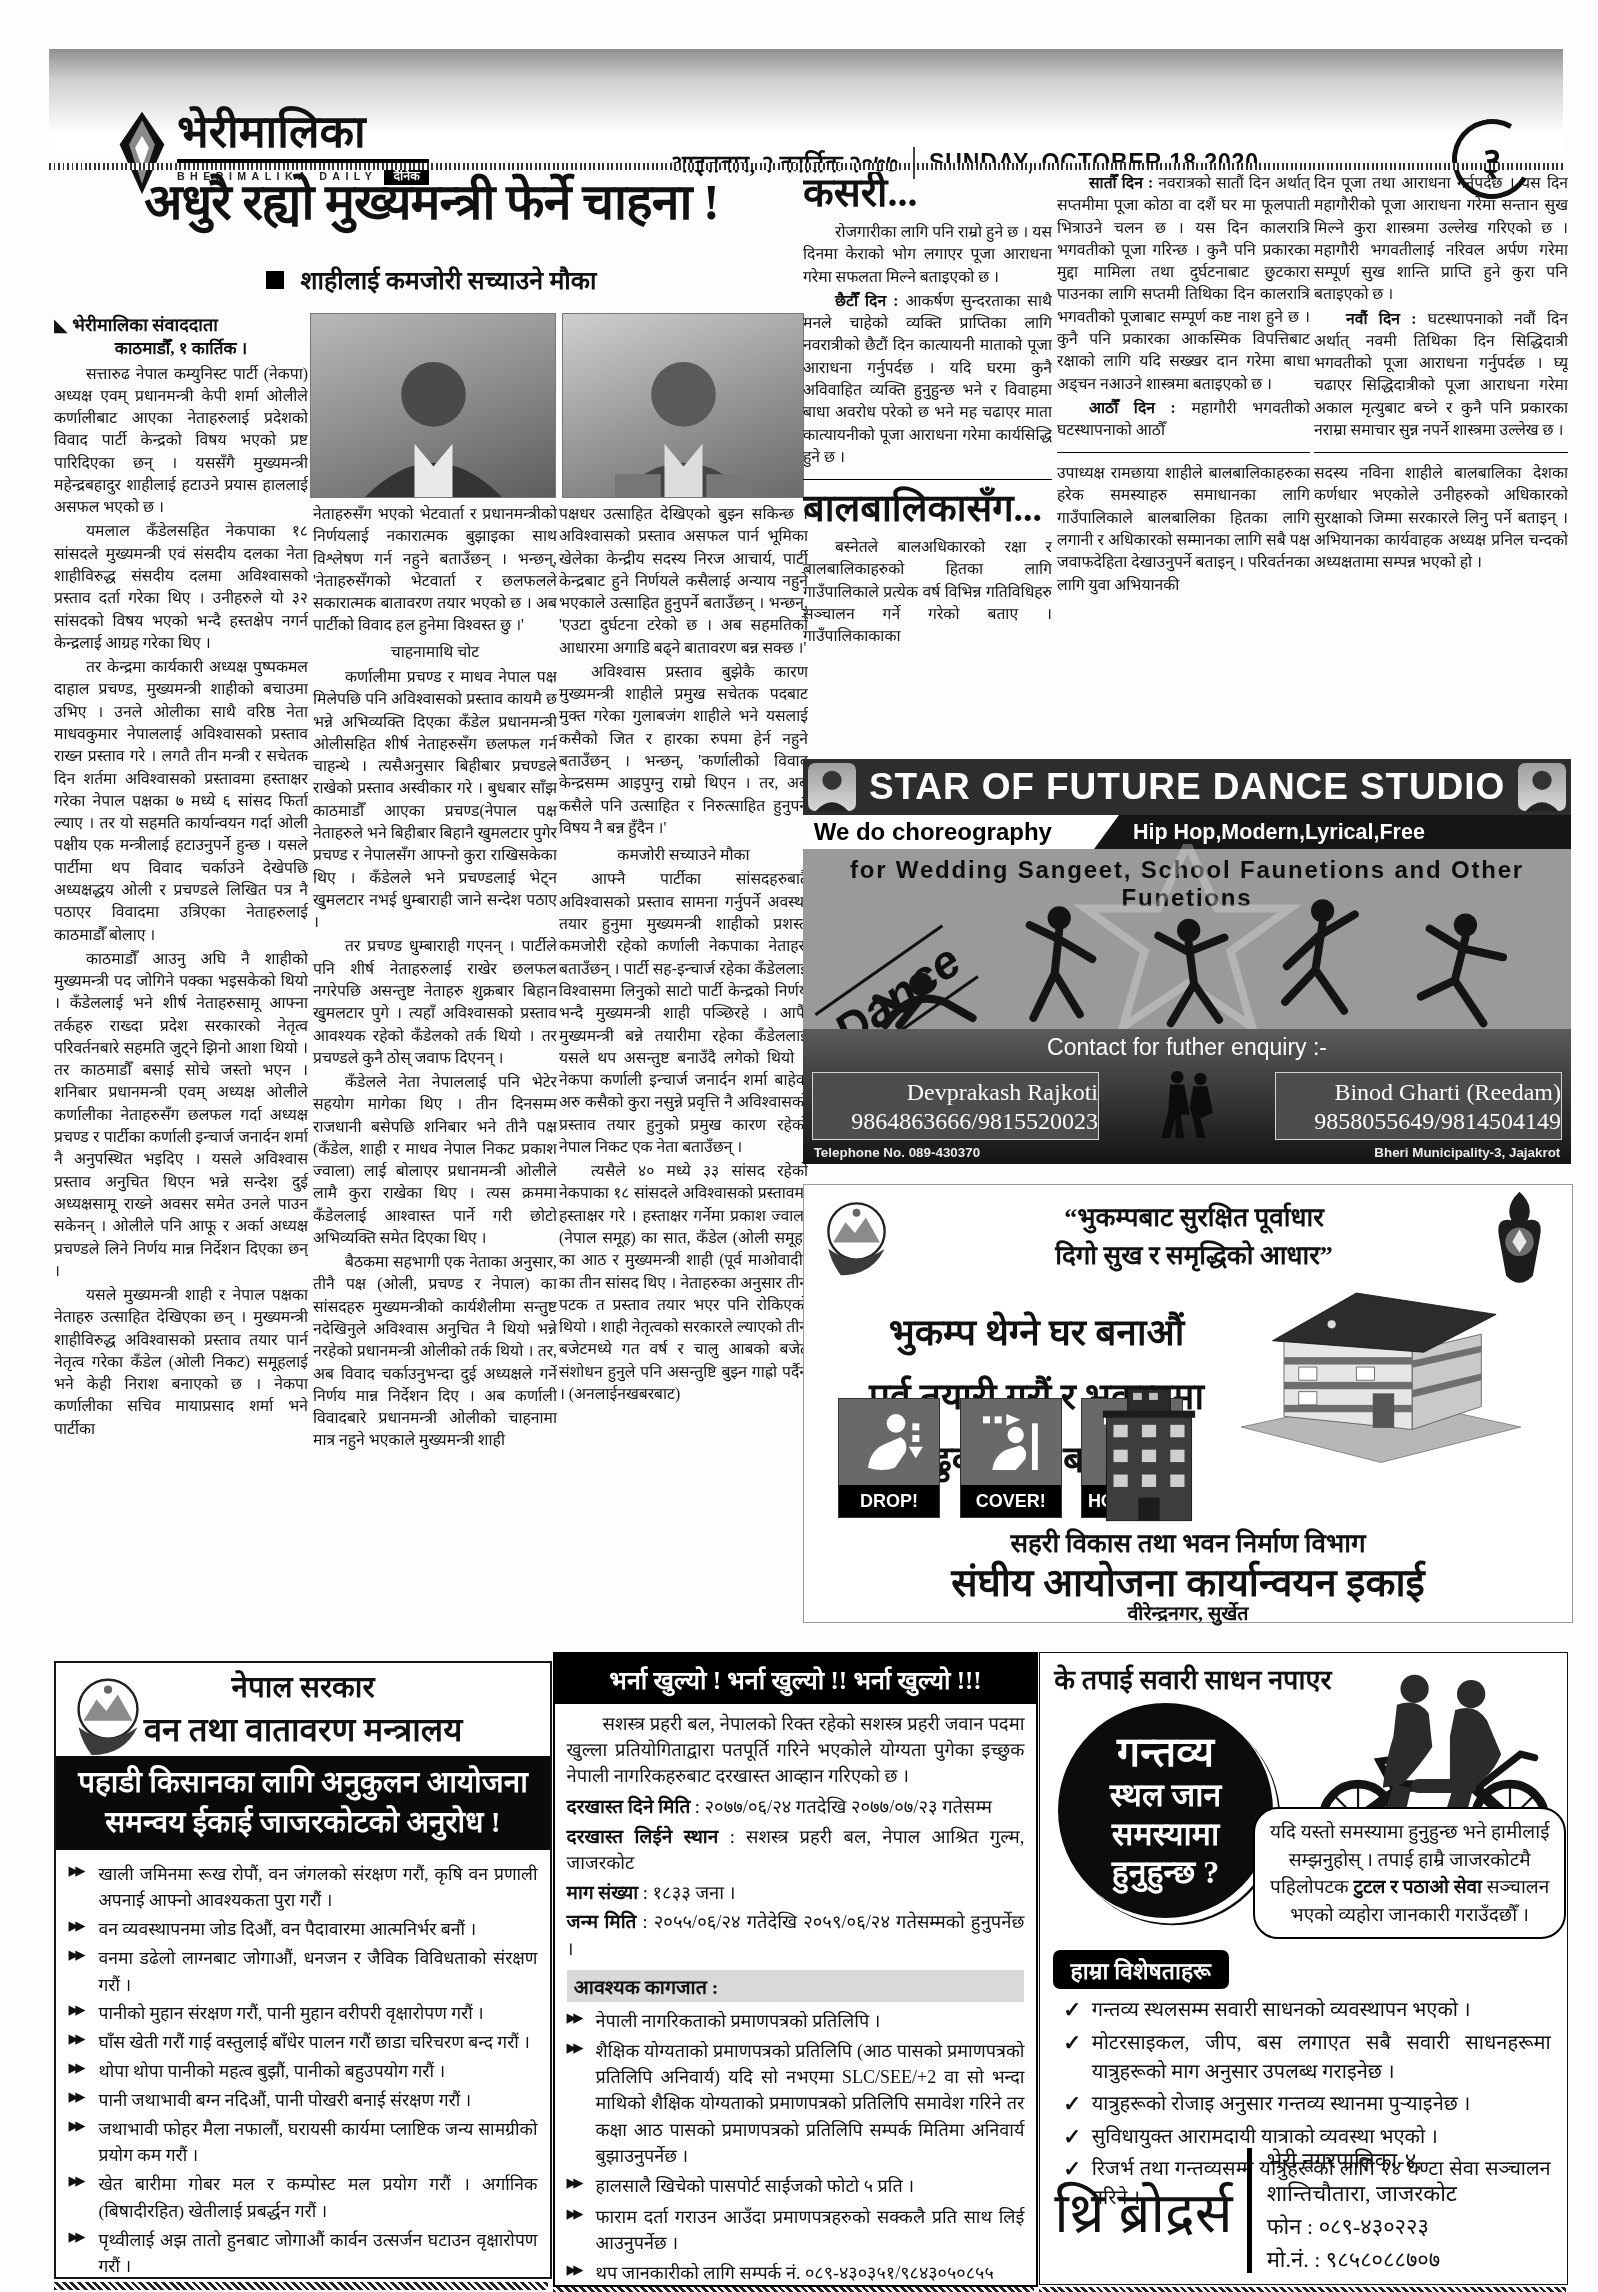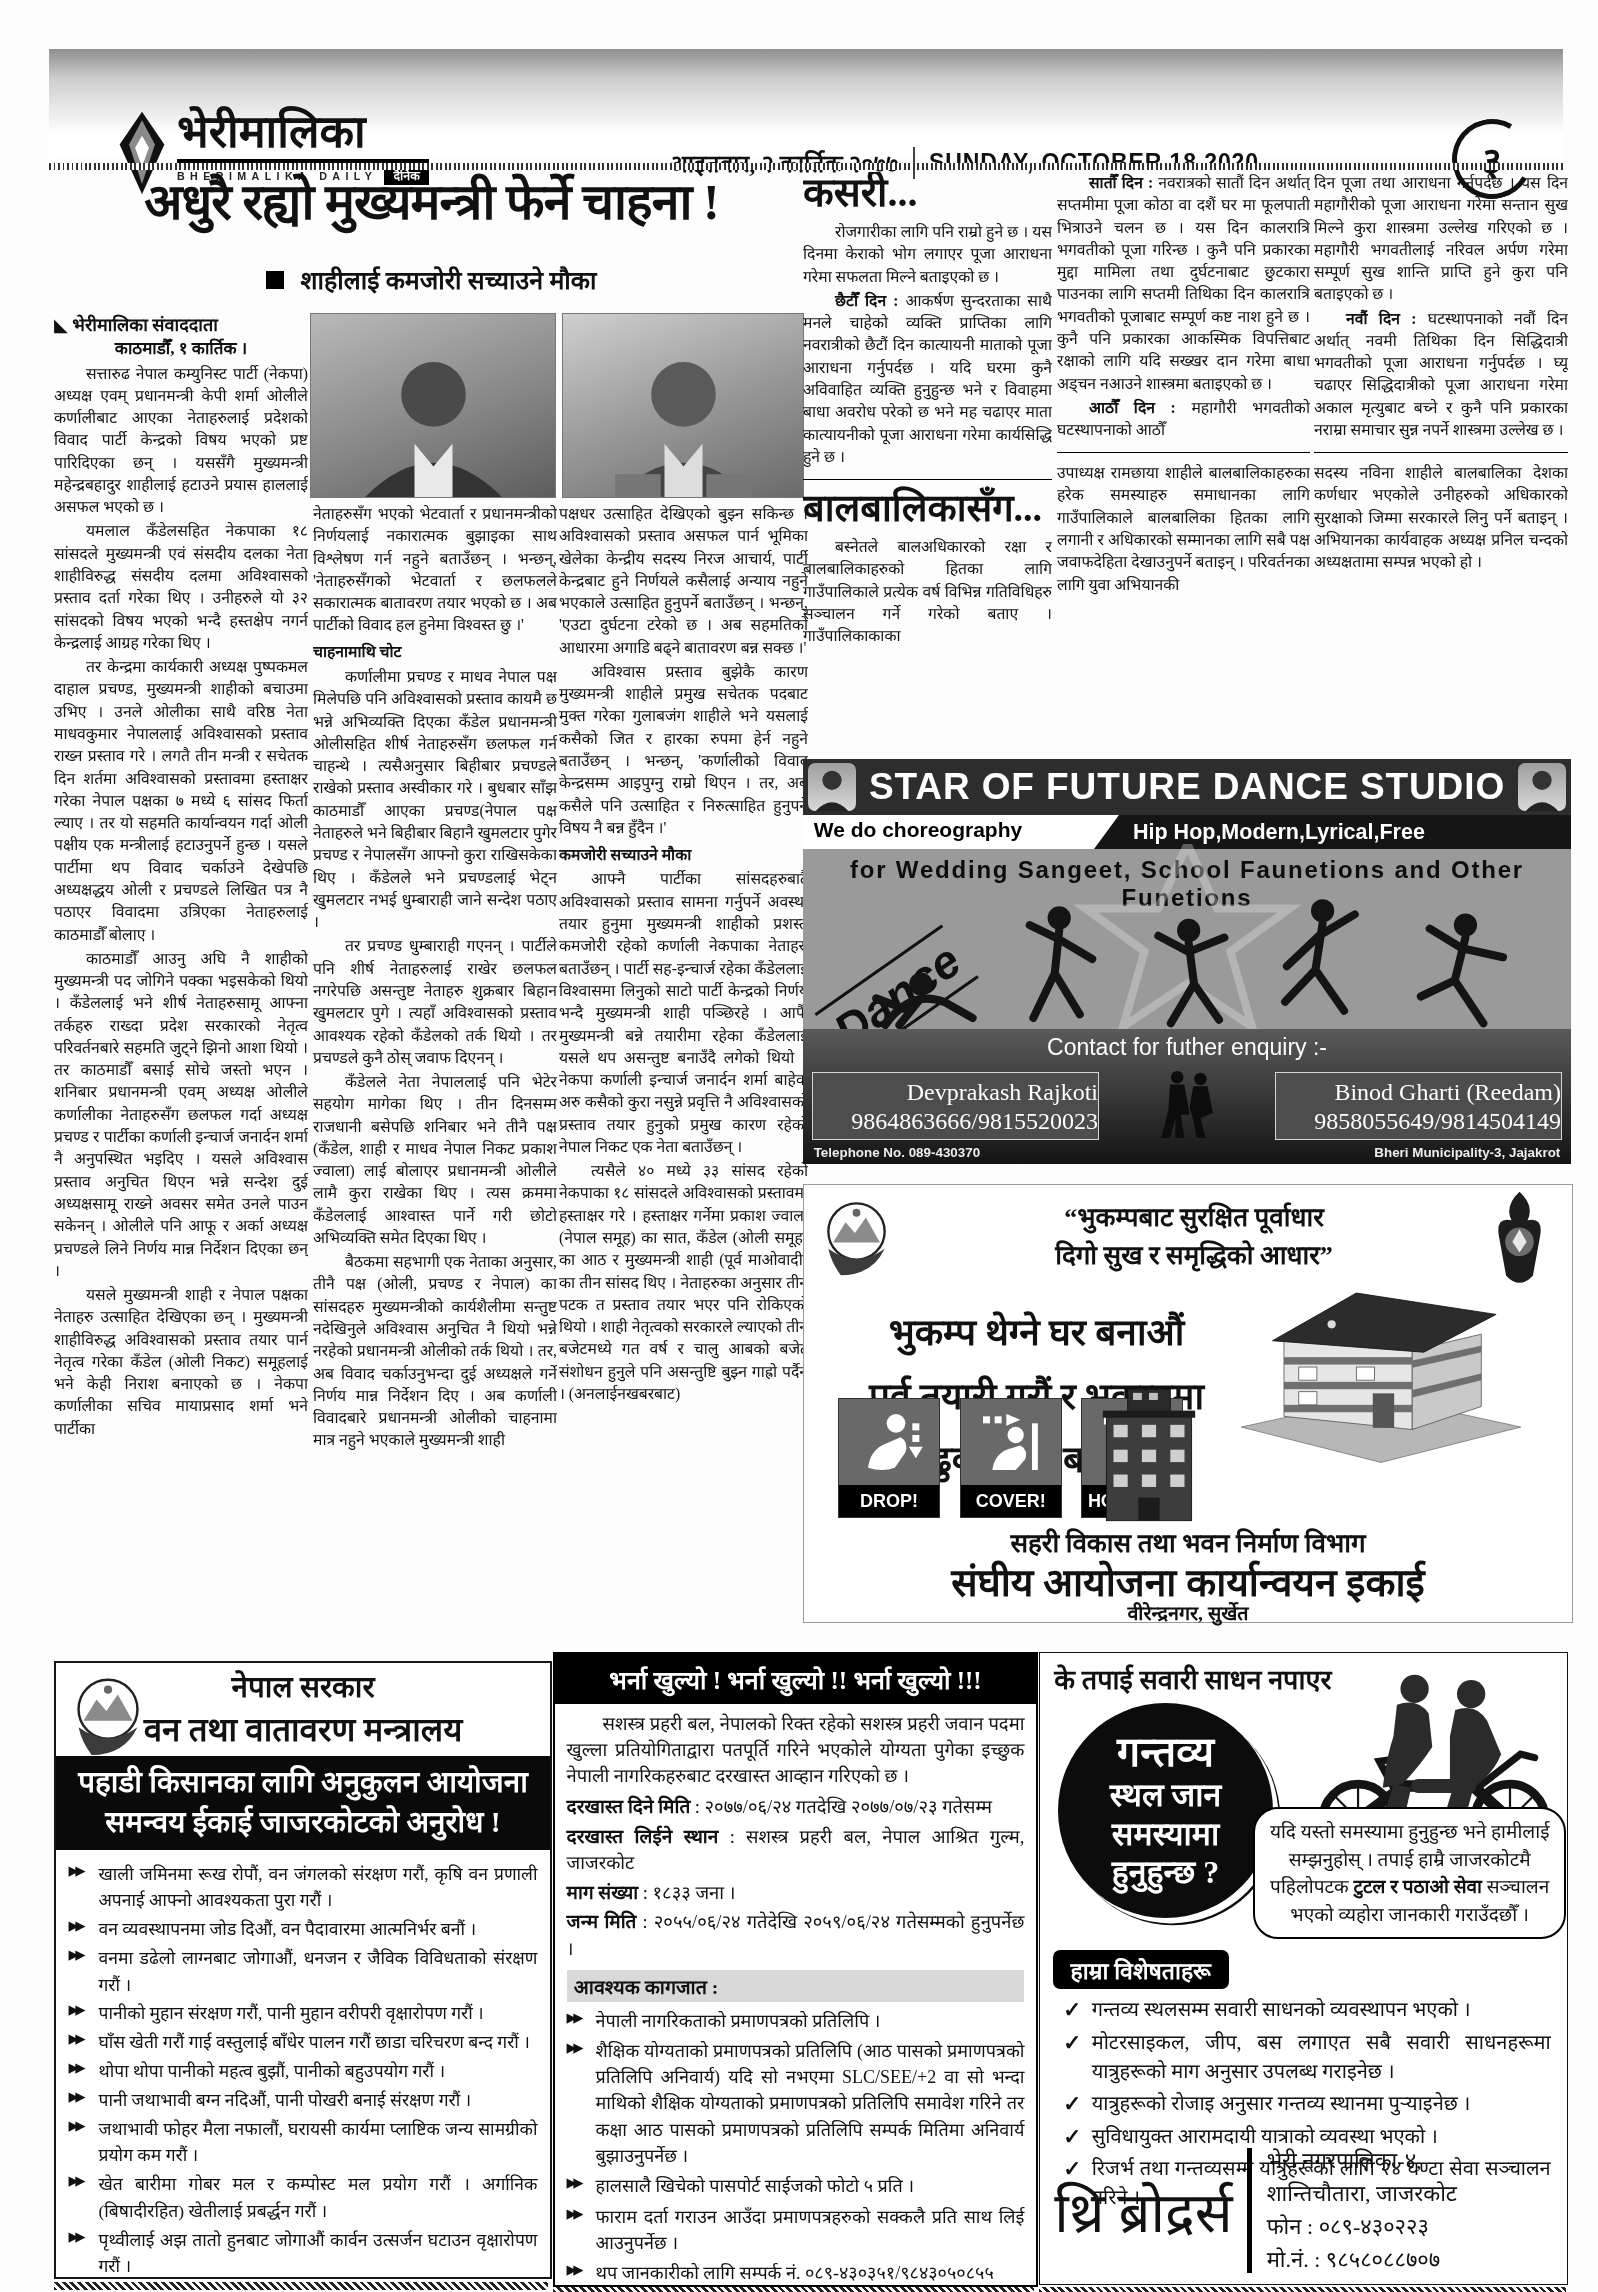--- a/index.html
+++ b/index.html
@@ -1,21 +1,21 @@
 <!DOCTYPE html>
 <html style="font-size:14.3px"><head>
 <meta charset="utf-8">
 <style>
   html,body{margin:0;padding:0;background:#e8e8e8;}
   #page{position:relative;width:1599px;height:2293px;background:#fdfdfd;margin:0 auto;
         font-family:"Liberation Serif","DejaVu Serif",serif;color:#111;overflow:hidden;}
   .abs{position:absolute;}
   .para{margin:0 0 1.8px 0;text-indent:32px;text-align:justify;line-height:1.42;}
   .para.noind{text-indent:0;}
-  .colsub{font-weight:bold;text-align:left;margin:3.6px 0;}
+  .colsub{font-weight:normal;text-align:center;margin:3.6px 0;}
   .hatch{background:repeating-linear-gradient(45deg,#222 0 2.7px,#fff 2.7px 5.4px);}
   
   #mastband{left:49px;top:49px;width:1514px;height:109px;background:linear-gradient(180deg,#8f8f8f 0%,#cfcfcf 28%,#fff 78%);}
   #logo{left:67px;top:61px;display:flex;gap:9px;align-items:flex-start;}
   #logo-title{font-size:45px;font-weight:bold;line-height:1;border-bottom:4.5px solid #000;padding-bottom:3.6px;}
   #logo-subrow{display:flex;align-items:center;gap:7.2px;margin-top:3.6px;}
   #logo-sub{font-family:"Liberation Sans",sans-serif;font-size:10.7px;letter-spacing:5.4px;font-weight:bold;color:#222;}
   #logo-sub2{background:#000;color:#fff;font-size:12.5px;padding:0.9px 9px;font-weight:bold;}
   #dateline-top{right:304px;top:97px;display:flex;align-items:center;gap:14.3px;}
   #date-np{font-size:24px;font-weight:bold;}
@@ -44,21 +44,21 @@
   #col6{left:1314px;top:172px;width:254px;height:582px;}
   .bigtitle{font-size:40px;font-weight:bold;line-height:1.05;margin:0 0 7.2px 0;}
   .colrule{border:none;border-top:1.8px solid #000;margin:10.7px 0 9px 0;}
   
   #dancead{left:803px;top:759px;width:768px;height:405px;background:#9a9a9a;overflow:hidden;}
   #d-title{position:absolute;left:0;top:0;right:0;height:56px;background:#2d2d2d;color:#fff;
            font-family:"Liberation Sans",sans-serif;font-weight:bold;font-size:37px;text-align:center;line-height:56px;letter-spacing:0.9px;}
   .d-corner{position:absolute;top:3.6px;width:48px;height:48px;background:linear-gradient(#9e9e9e,#d8d8d8);border-radius:7.2px;}
   .d-corner svg{width:100%;height:100%;}
   #d-row2{position:absolute;left:0;top:56px;right:0;height:34px;background:#fff;}
-  #d-choreo{position:absolute;left:10.7px;top:2.7px;font-family:"Liberation Sans",sans-serif;font-weight:bold;font-size:21px;color:#000;}
+  #d-choreo{position:absolute;left:10.7px;top:2.7px;font-family:"Liberation Sans",sans-serif;font-weight:bold;font-size:24px;color:#000;}
   #d-genres{position:absolute;left:291px;right:0;top:0;bottom:0;background:#151515;color:#fff;
             clip-path:polygon(25px 0,100% 0,100% 100%,0 100%);
             font-family:"Liberation Sans",sans-serif;font-weight:bold;font-size:21.5px;line-height:34px;padding-left:39px;}
   #d-line2{position:absolute;left:0;top:97px;right:0;text-align:center;font-family:"Liberation Sans",sans-serif;
            font-weight:bold;font-size:24px;letter-spacing:1.8px;color:#0d0d0d;}
   #d-dance{position:absolute;left:16px;top:204px;transform:rotate(-35deg);font-family:"Liberation Sans",sans-serif;
            font-weight:bold;font-style:italic;font-size:47px;color:#101010;border-top:3.6px solid #101010;border-bottom:3.6px solid #101010;padding:1.8px 7.2px;}
   #d-star{position:absolute;left:250px;top:85px;opacity:.35;}
   #d-dancers{position:absolute;left:54px;top:125px;width:708px;height:150px;}
   #d-bottom{position:absolute;left:0;top:270px;right:0;bottom:0;background:linear-gradient(#5a5a5a,#141414);}

